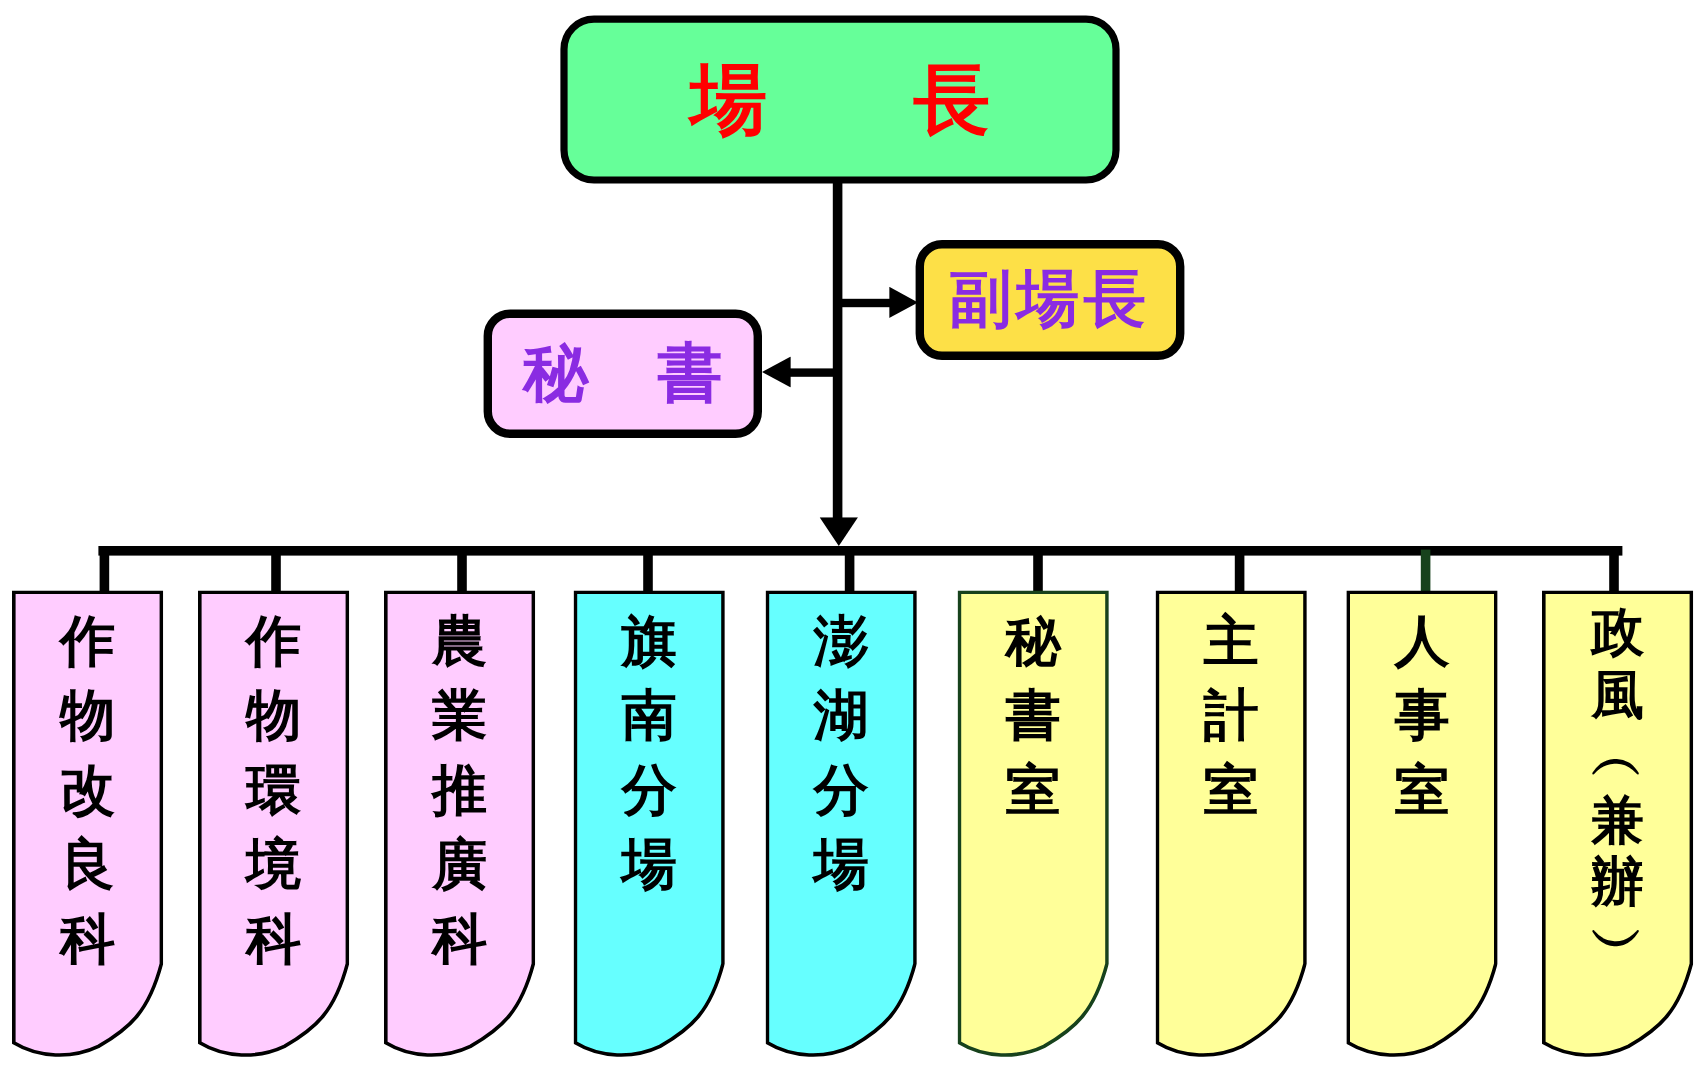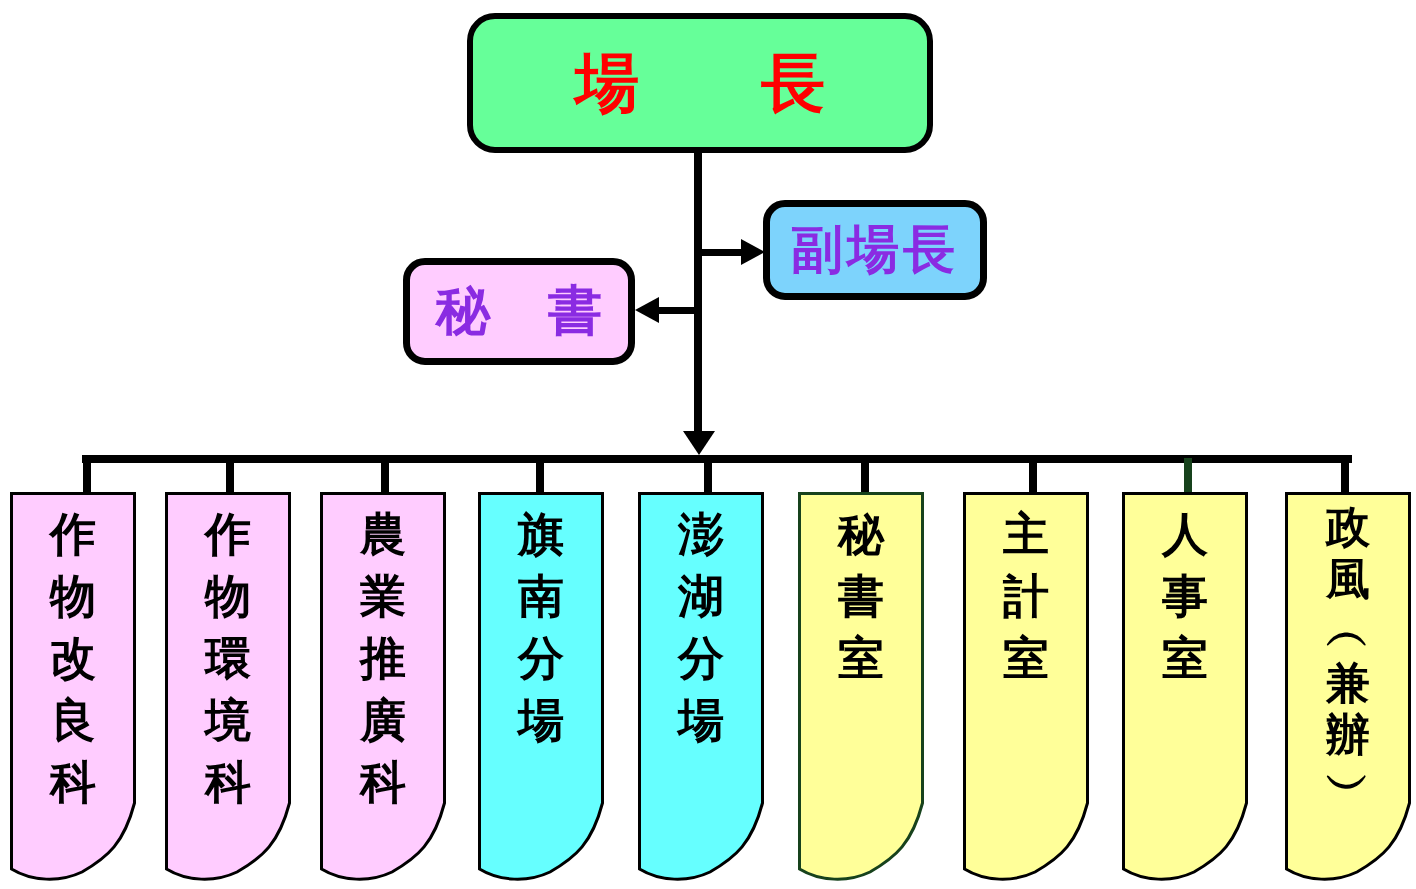--- a/index.html
+++ b/index.html
@@ -60,21 +60,21 @@
   <div class="line stub" style="left: 1184px; background-color: rgb(23, 66, 28);"></div>
   <div class="line stub" style="left: 1341px; background-color: rgb(0, 0, 0);"></div>
 
   <div class="box rounded" id="director-box" style="background-color: rgb(102, 255, 153); border-color: rgb(0, 0, 0);">
     <div class="lbl" style="color: rgb(255, 0, 0);">
       <span>場</span>
       <span>長</span>
     </div>
   </div>
 
-  <div class="box rounded" id="deputy-box" style="background-color: #7dd3fc; border-color: rgb(0, 0, 0);">
+  <div class="box rounded" id="deputy-box" style="background-color: #fde047; border-color: rgb(0, 0, 0);">
     <div class="lbl" style="color: rgb(138, 43, 226);">副場長</div>
   </div>
 
   <div class="box rounded" id="secretary-box" style="background-color: rgb(255, 204, 255); border-color: rgb(0, 0, 0);">
     <div class="lbl" style="color: rgb(138, 43, 226);">
       <span>秘</span>
       <span>書</span>
     </div>
   </div>
 

